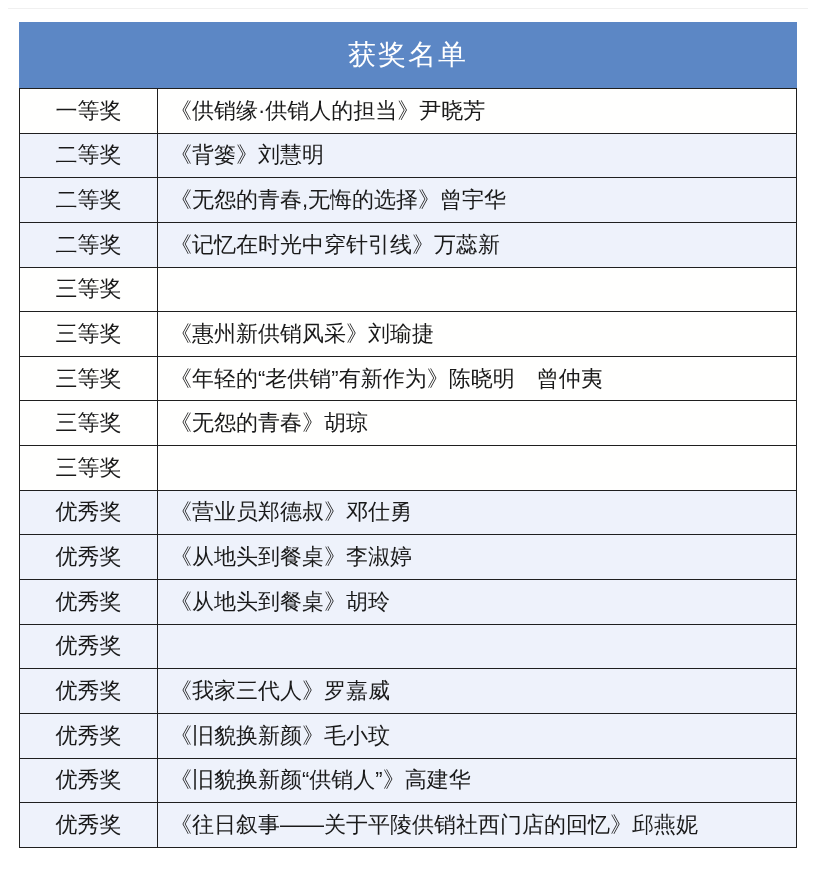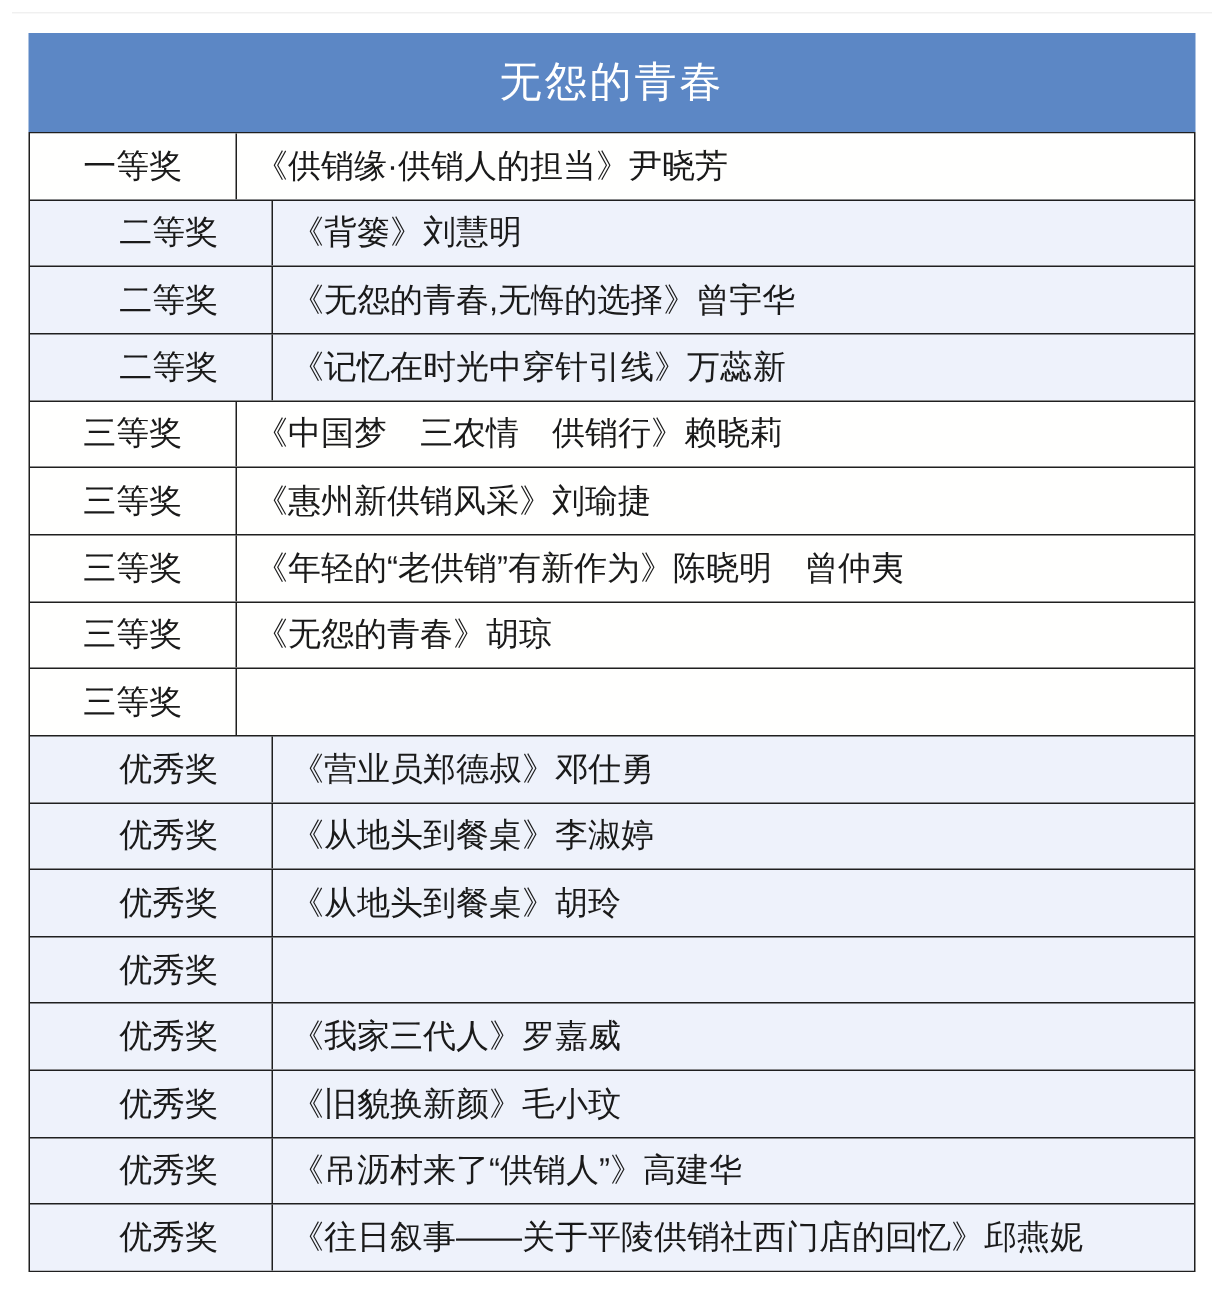--- a/index.html
+++ b/index.html
@@ -38,35 +38,33 @@
     justify-content: center;
     font-size: 28px;
     letter-spacing: 2px;
   }
   .table-body {
     border: 1.5px solid var(--border-c, #1f1f1f);
     box-sizing: border-box;
     height: 760px;
     display: flex;
     flex-direction: column;
-    justify-content: flex-end;
   }
   .t-row {
     flex: 1 1 0;
     display: grid;
     grid-template-columns: 138px 1fr;
     background: var(--row-bg, #fffffe);
     min-height: 0;
   }
   .t-row + .t-row {
     border-top: 1.5px solid var(--border-c, #1f1f1f);
   }
   .t-row.shaded {
     background: var(--row-alt-bg, #EEF2FB);
-    padding-left: 24px;
   }
   .cell {
     display: flex;
     align-items: center;
     color: var(--text-c, #1a1a1a);
     font-size: 22px;
     line-height: 1.1;
     white-space: nowrap;
     overflow: hidden;
   }
@@ -80,21 +78,21 @@
   }
 </style>
 </head>
 <body style="background: rgb(255, 255, 255);">
 
 <div class="page" style="--header-bg: #5C87C5; --header-fg: #FFFFFF; --row-bg: #FFFFFE; --row-alt-bg: #EEF2FB; --border-c: #1F1F1F; --text-c: #1A1A1A;">
   <div class="page-top-edge"></div>
 
   <div class="award-table">
     <div class="table-header">
-      <span>无怨的青春</span>
+      <span>获奖名单</span>
     </div>
     <div class="table-body" id="table-body">
 
   <div class="t-row">
     <div class="cell cell-award">一等奖</div>
     <div class="cell cell-entry">《供销缘·供销人的担当》尹晓芳</div>
   </div>
 
   <div class="t-row shaded">
     <div class="cell cell-award">二等奖</div>
@@ -106,21 +104,20 @@
     <div class="cell cell-entry">《无怨的青春,无悔的选择》曾宇华</div>
   </div>
 
   <div class="t-row shaded">
     <div class="cell cell-award">二等奖</div>
     <div class="cell cell-entry">《记忆在时光中穿针引线》万蕊新</div>
   </div>
 
   <div class="t-row">
     <div class="cell cell-award">三等奖</div>
-    <div class="cell cell-entry">《中国梦　三农情　供销行》赖晓莉</div>
   </div>
 
   <div class="t-row">
     <div class="cell cell-award">三等奖</div>
     <div class="cell cell-entry">《惠州新供销风采》刘瑜捷</div>
   </div>
 
   <div class="t-row">
     <div class="cell cell-award">三等奖</div>
     <div class="cell cell-entry">《年轻的“老供销”有新作为》陈晓明　曾仲夷</div>
@@ -159,21 +156,21 @@
     <div class="cell cell-entry">《我家三代人》罗嘉威</div>
   </div>
 
   <div class="t-row shaded">
     <div class="cell cell-award">优秀奖</div>
     <div class="cell cell-entry">《旧貌换新颜》毛小玟</div>
   </div>
 
   <div class="t-row shaded">
     <div class="cell cell-award">优秀奖</div>
-    <div class="cell cell-entry">《吊沥村来了“供销人”》高建华</div>
+    <div class="cell cell-entry">《旧貌换新颜“供销人”》高建华</div>
   </div>
 
   <div class="t-row shaded">
     <div class="cell cell-award">优秀奖</div>
     <div class="cell cell-entry">《往日叙事——关于平陵供销社西门店的回忆》邱燕妮</div>
   </div>
 </div>
   </div>
 </div>
 

